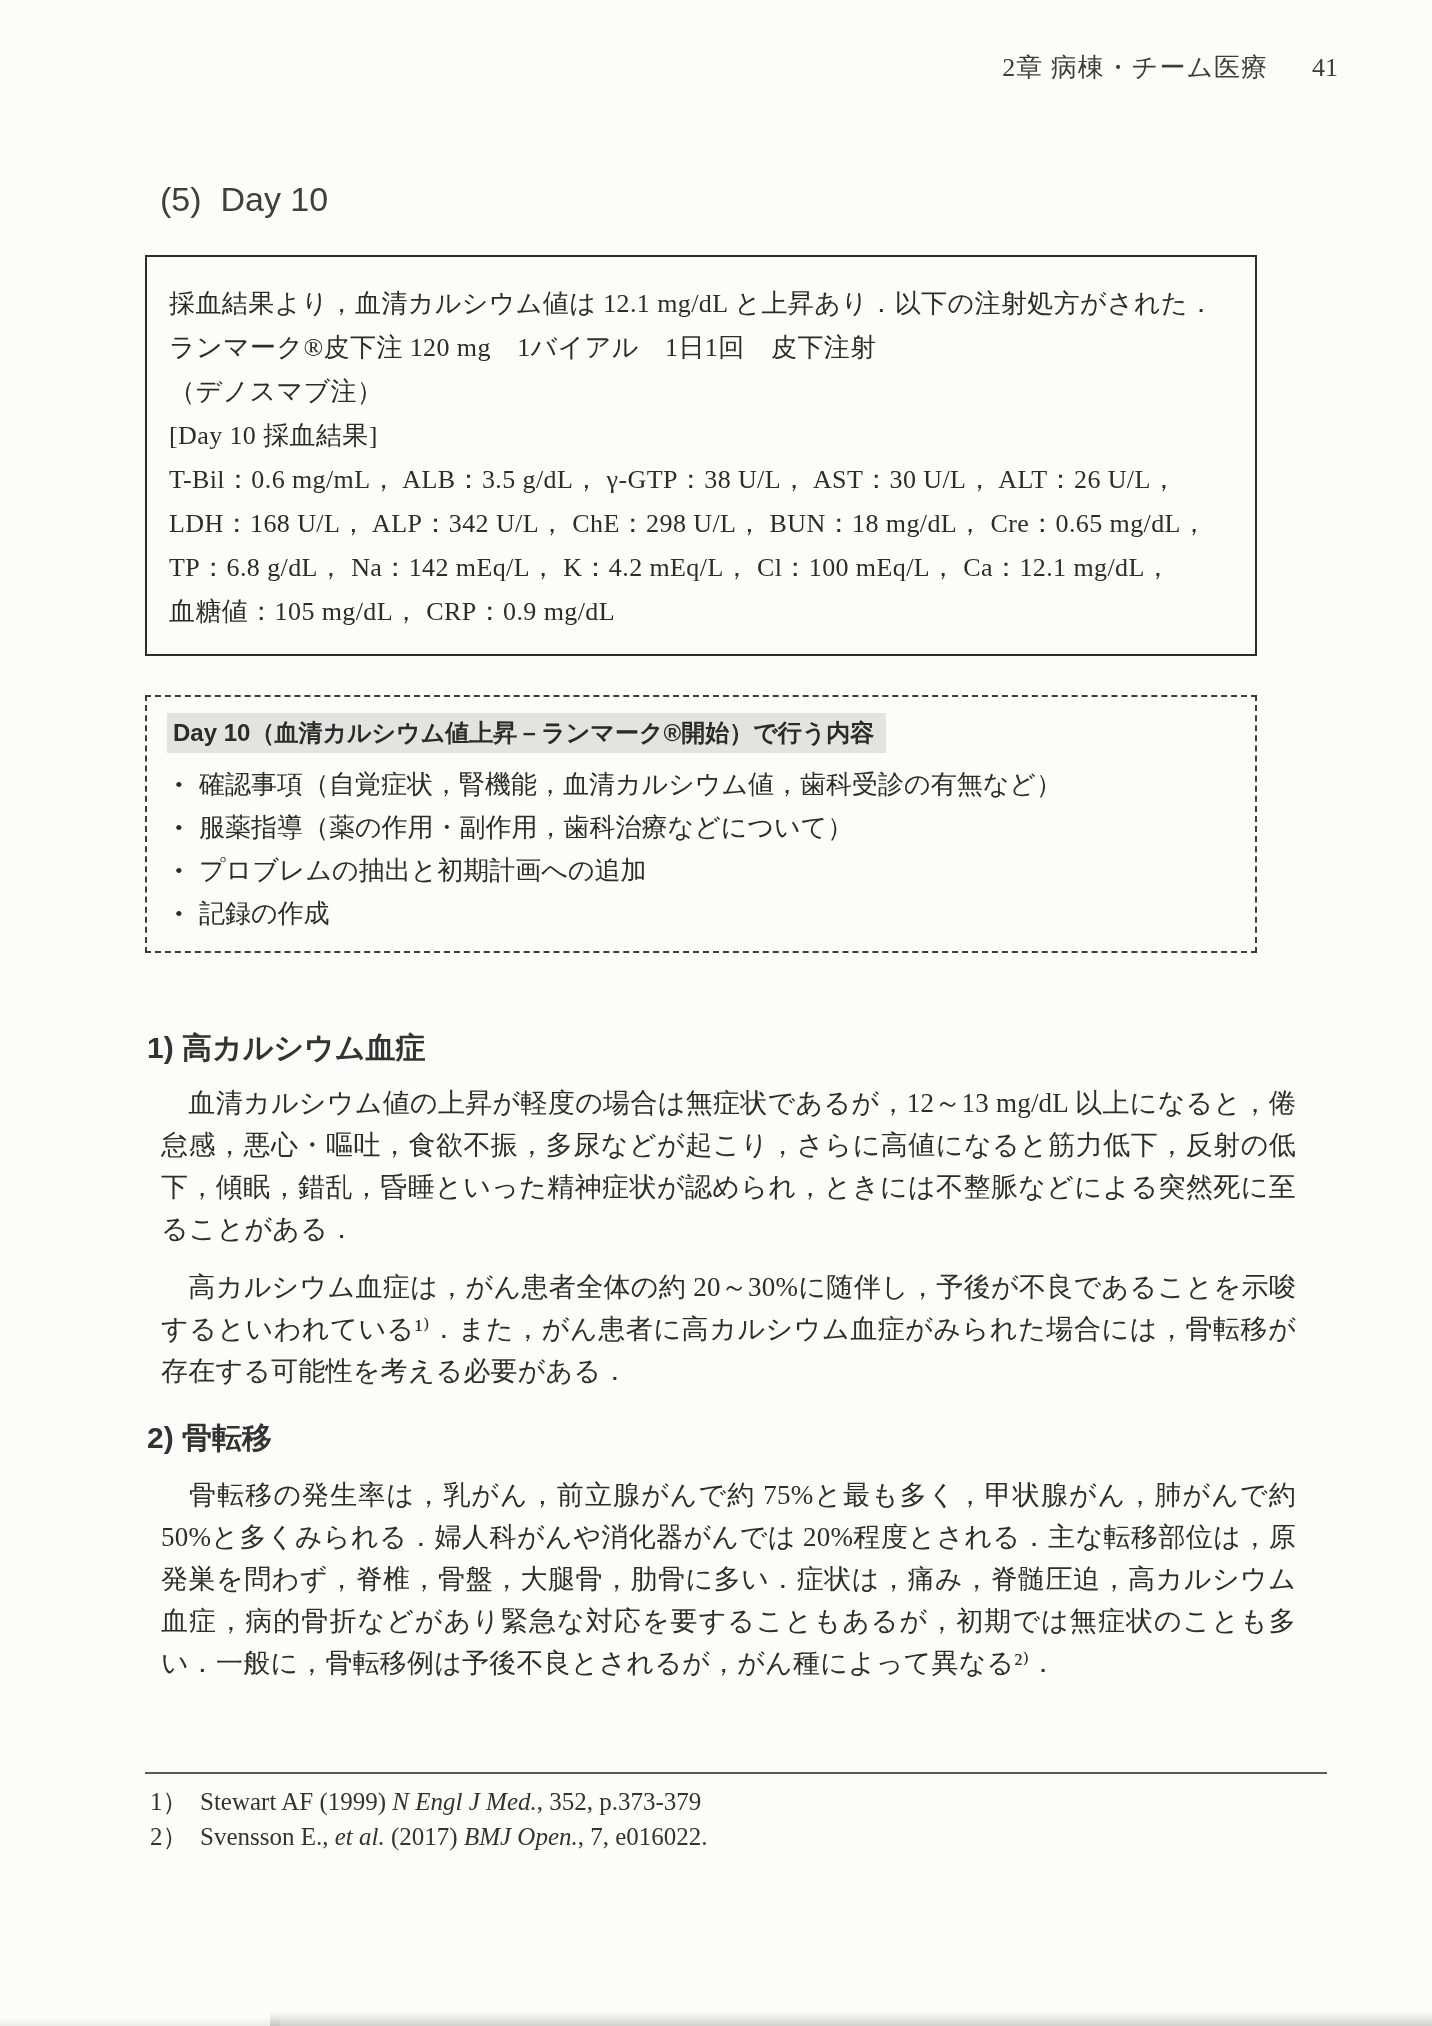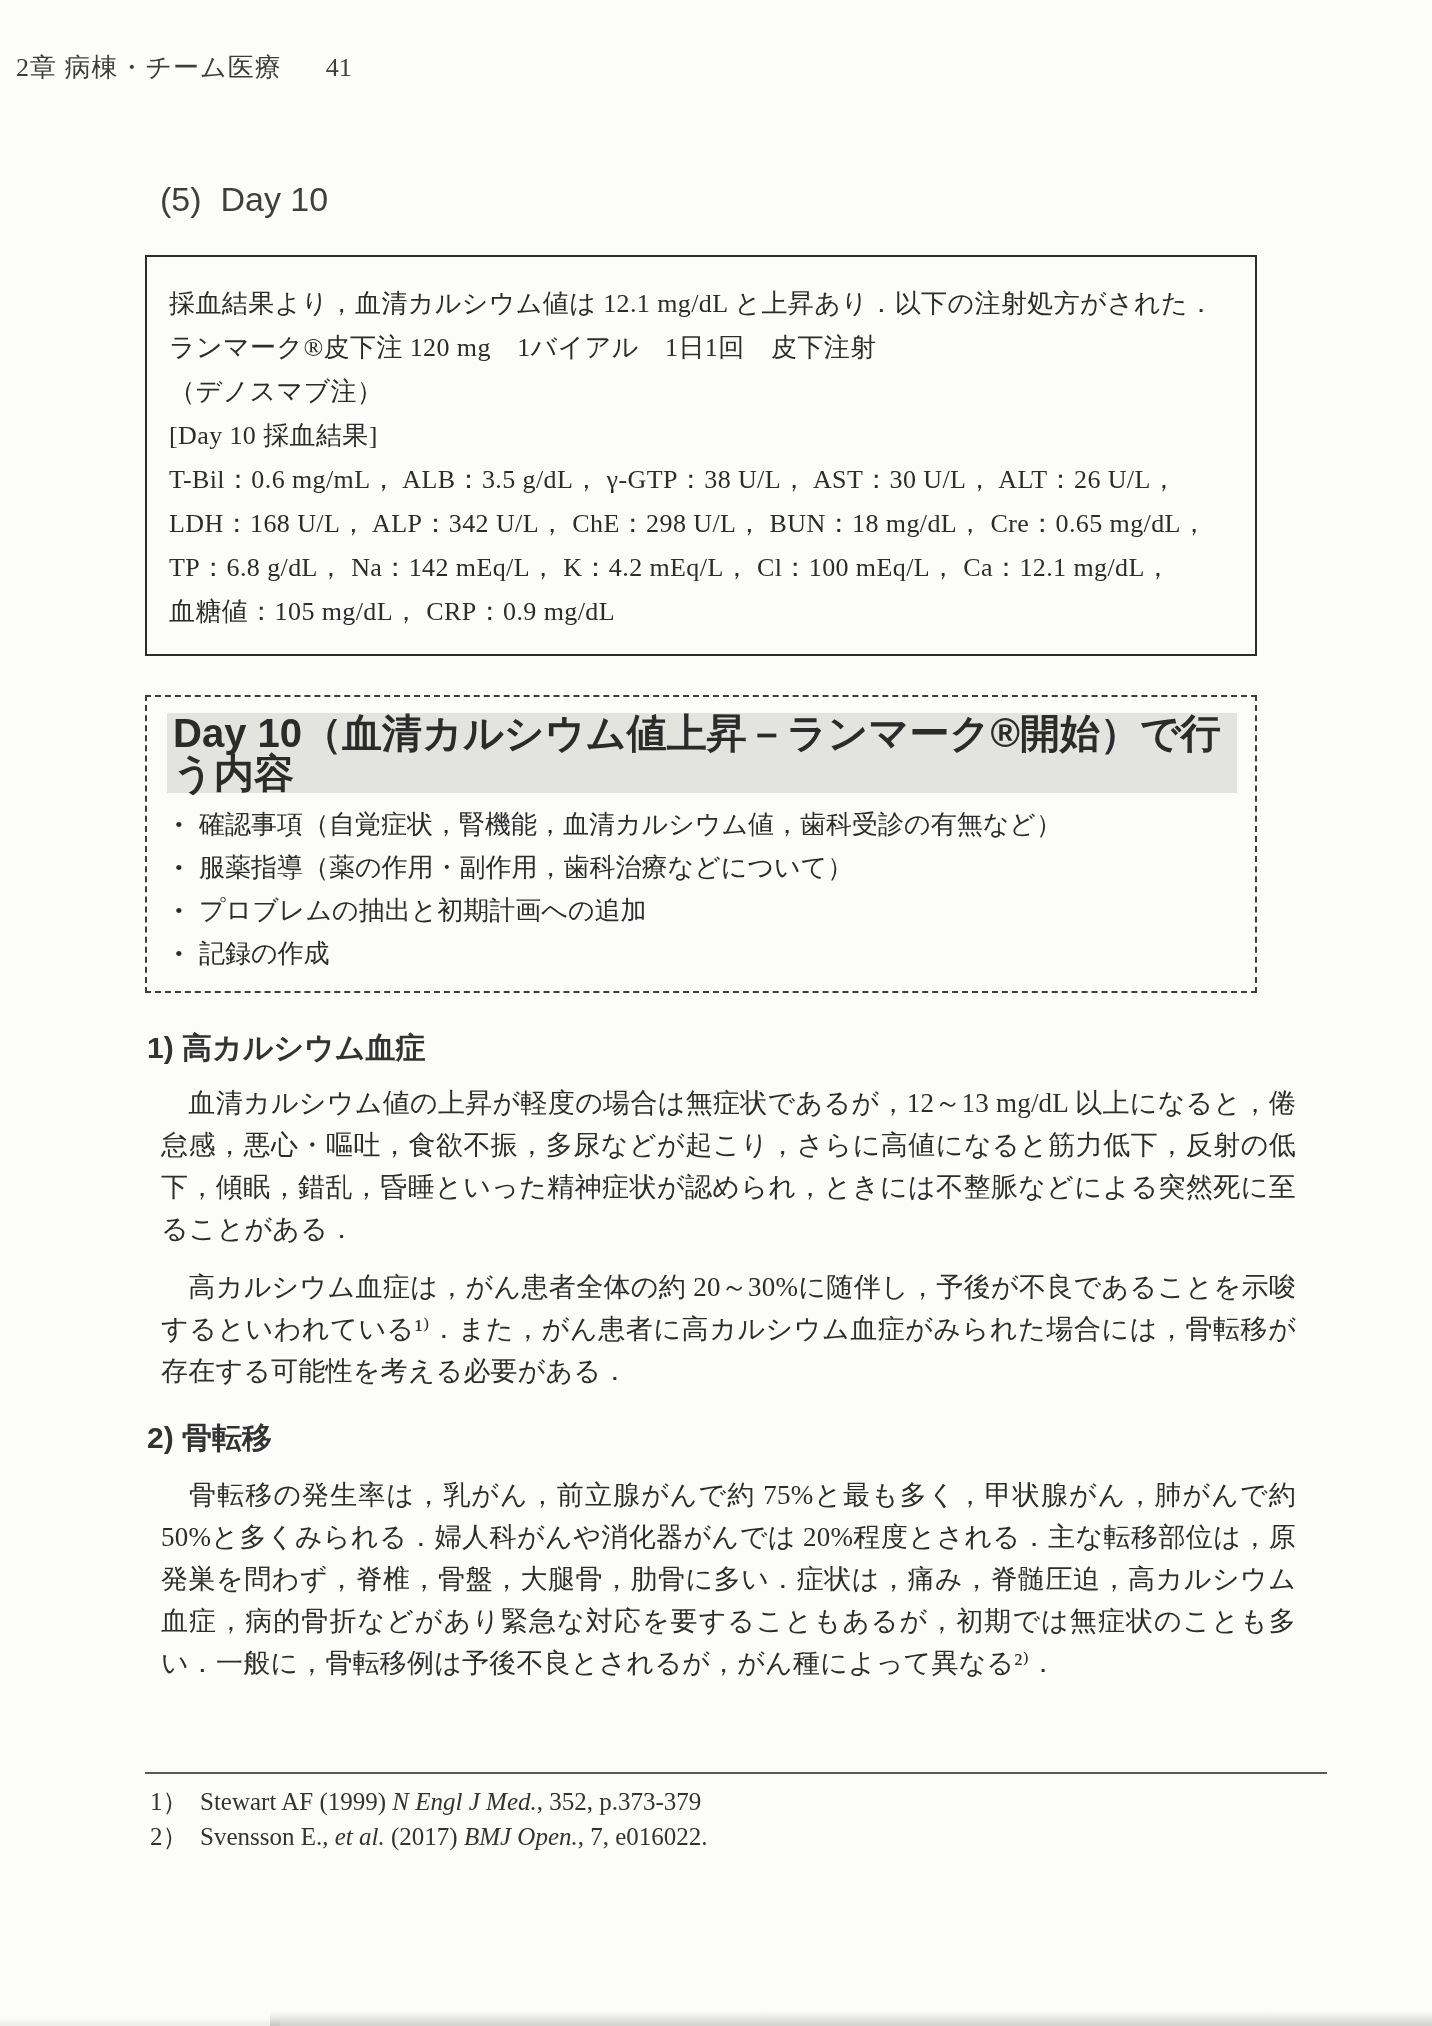--- a/index.html
+++ b/index.html
@@ -8,22 +8,22 @@
     position:relative;
     width:1432px; height:2026px;
     background:#fcfcfa;
     font-family:"Liberation Serif","DejaVu Serif",serif;
     color:#2e2e2e;
     overflow:hidden;
     margin:0 auto;
   }
   
   .header {
-    position:absolute; top:50px; left:16px; width:1330px;
-    font-size:26px; color:#3d3d3d;
+    position:absolute; top:50px; left:8px; width:1330px;
+    text-align:right; font-size:26px; color:#3d3d3d;
     letter-spacing:1px;
   }
   .header .pagenum { display:inline-block; margin-left:44px; letter-spacing:0; }
   
   .doc-title {
     position:absolute; top:180px; left:160px;
     font-family:"Liberation Sans","DejaVu Sans",sans-serif;
     font-weight:normal; font-size:34px; color:#3f3f3f;
     white-space:pre;
   }
@@ -40,21 +40,21 @@
   
   .task-box {
     position:absolute; top:695px; left:145px; width:1112px;
     border:2px dashed #3c3c3c;
     padding:16px 18px 16px 20px;
     background:#fcfcfa;
   }
   .task-title {
     display:inline-block;
     font-family:"Liberation Sans","DejaVu Sans",sans-serif;
-    font-weight:bold; font-size:40px; line-height:40px;
+    font-weight:bold; font-size:24px; line-height:40px;
     color:#2b2b2b;
     background:#e3e3e0;
     padding:0 12px 0 6px;
   }
   .task-list { margin-top:10px; font-size:26px; line-height:43px; color:#2c2c2c; }
   .task-item { padding-left:8px; }
   .task-item .bullet {
     display:inline-block; width:24px; text-align:left;
     font-size:22px; vertical-align:1px; color:#2c2c2c;
   }

